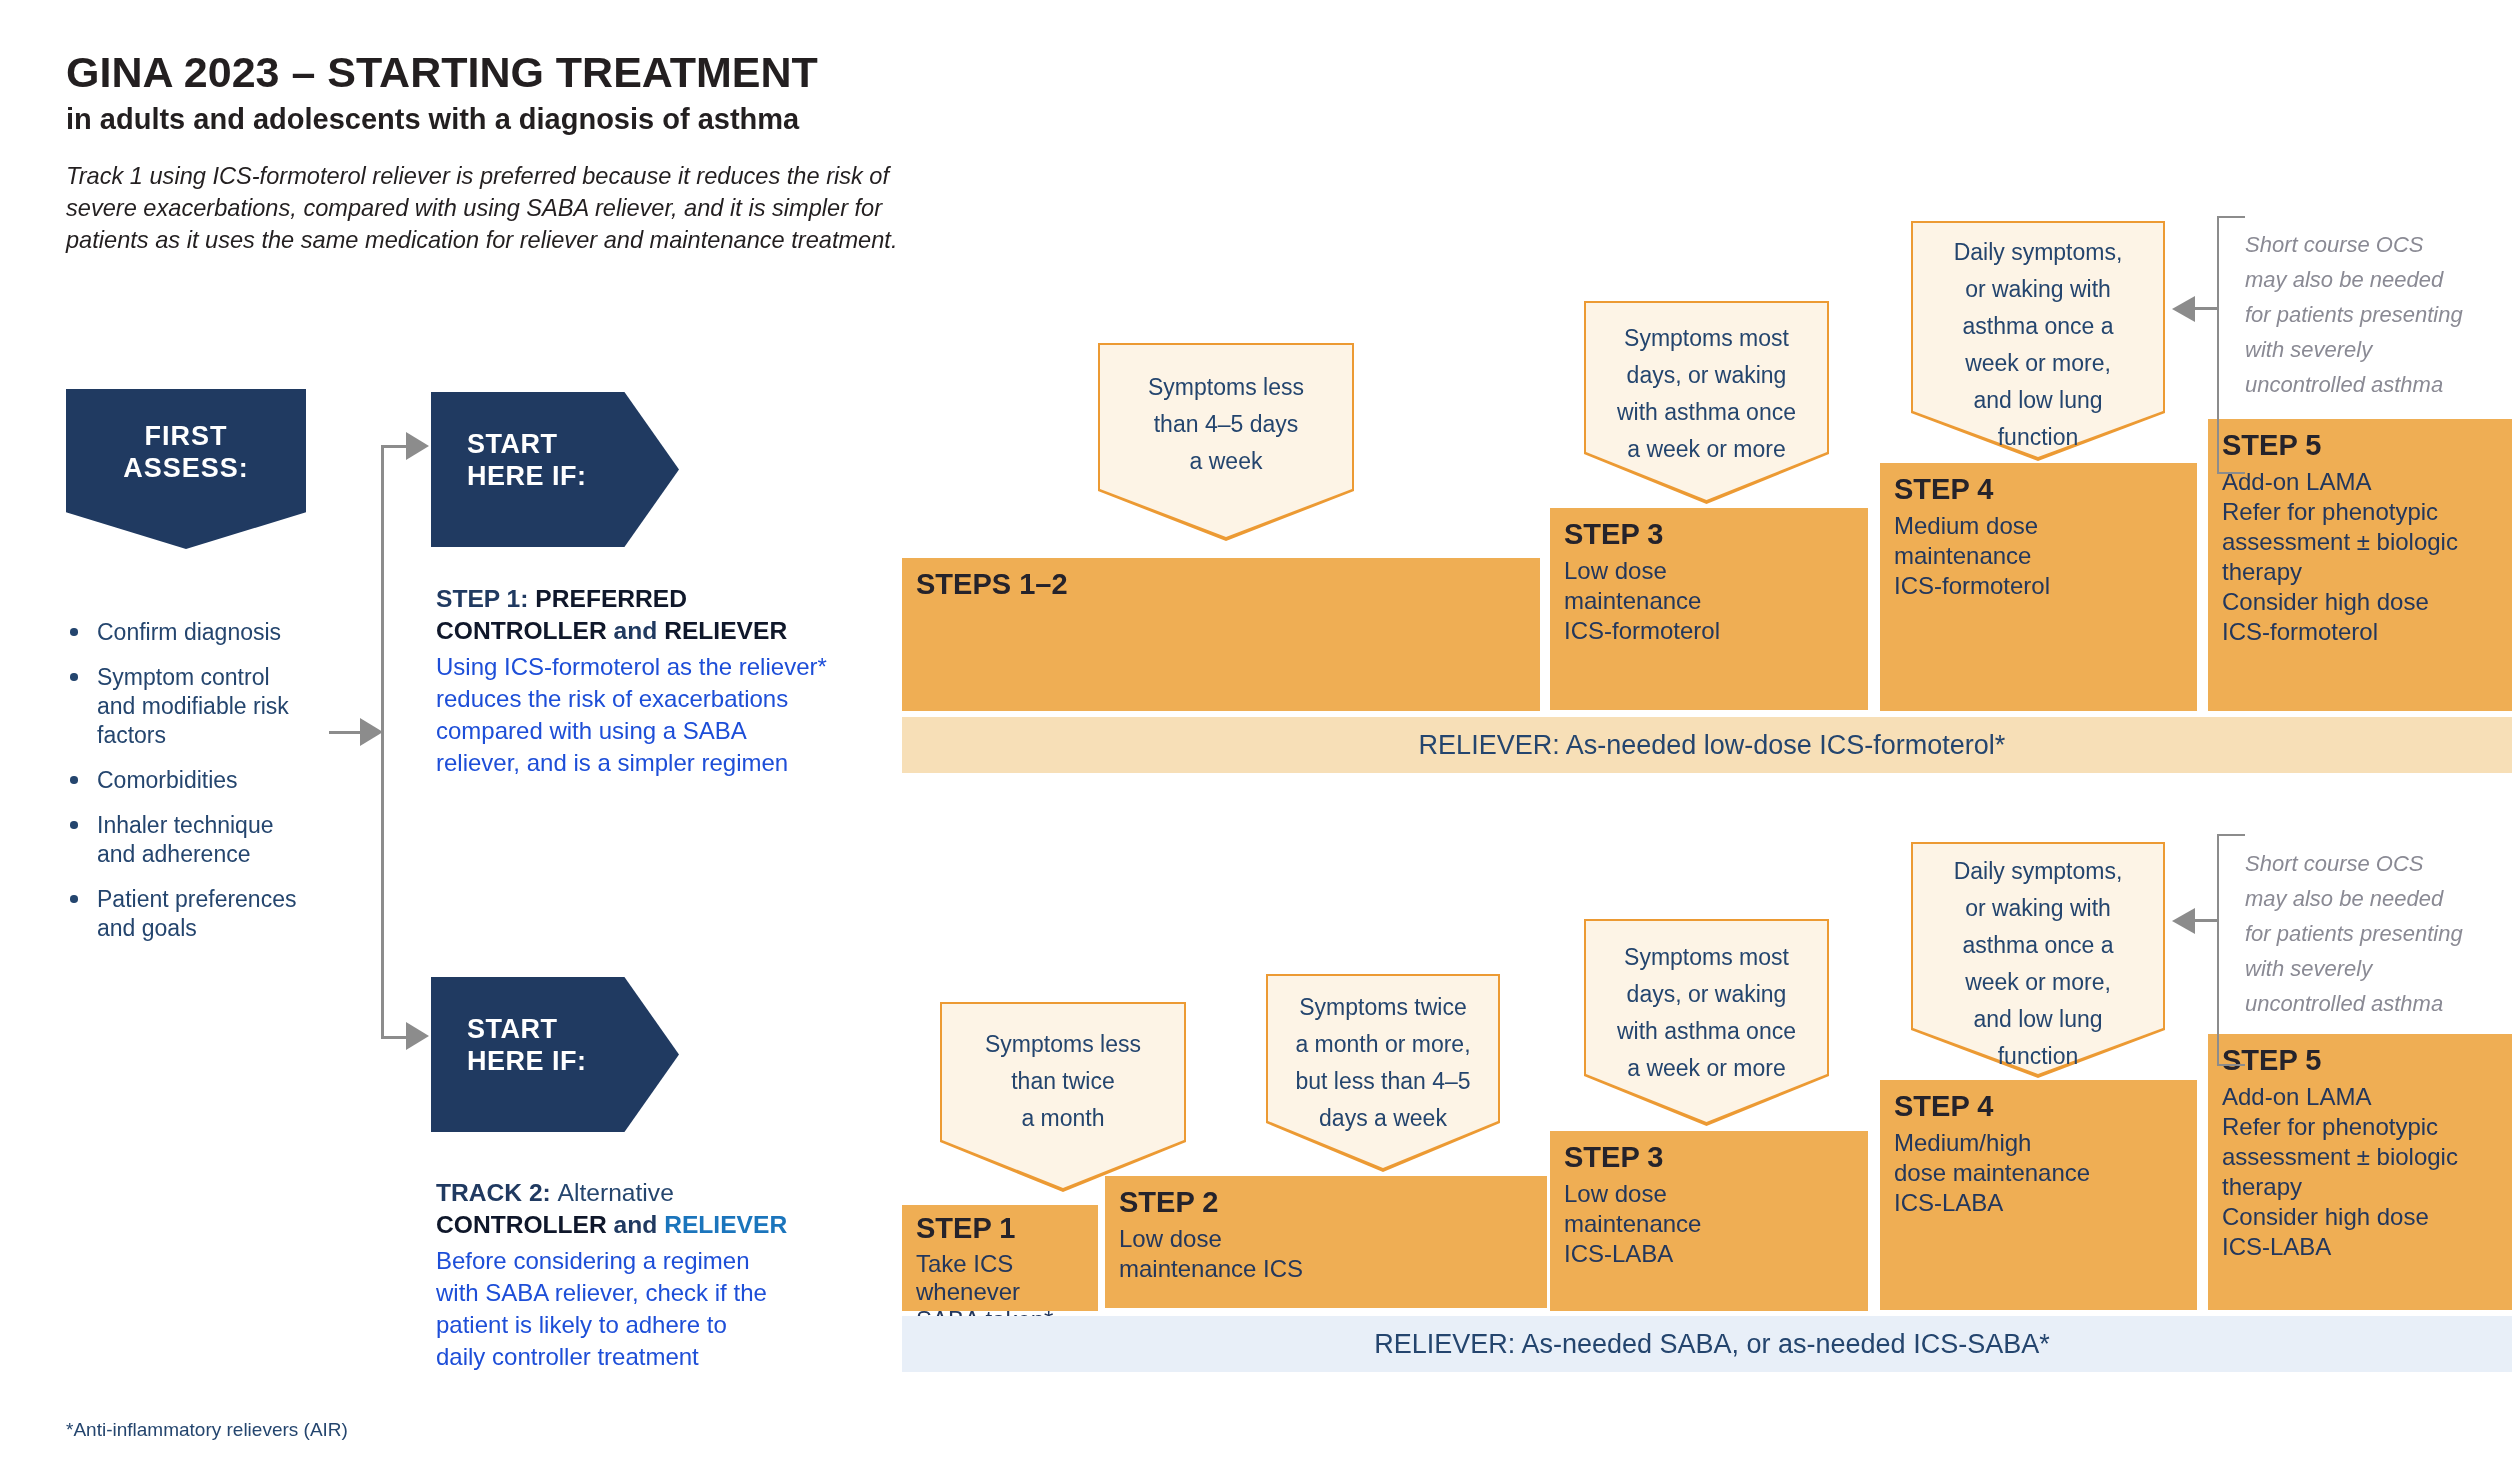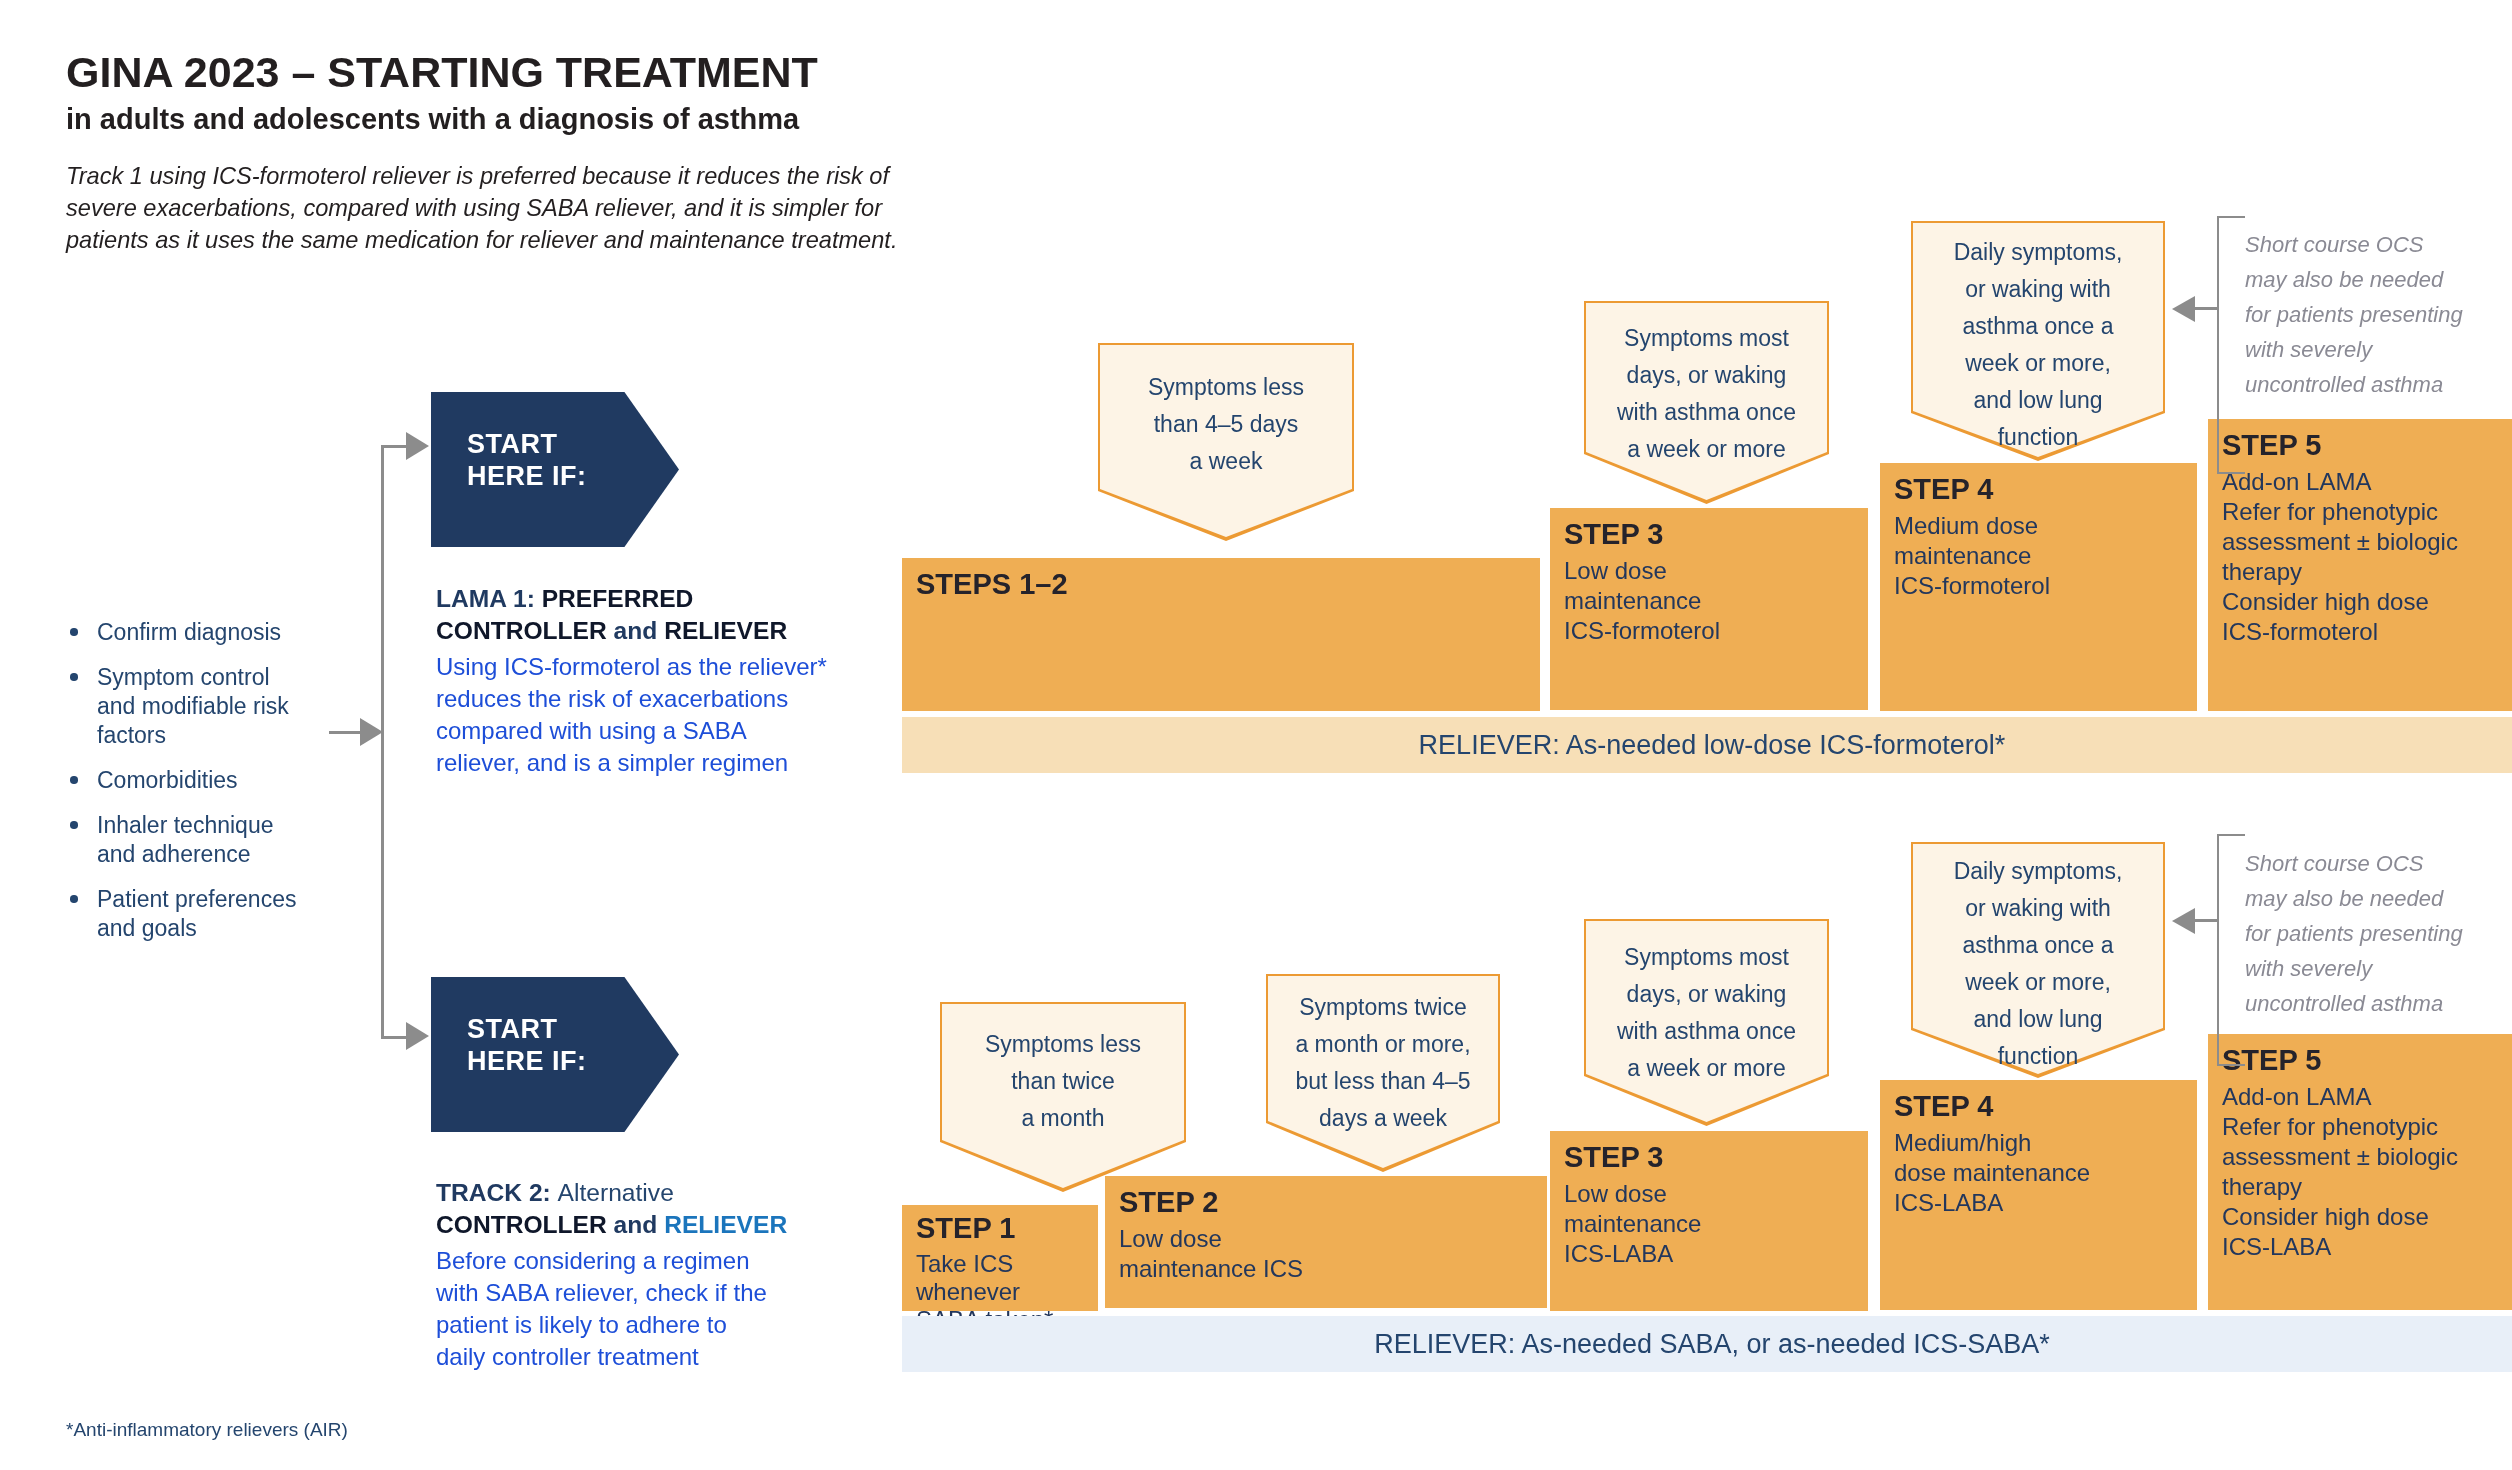--- a/index.html
+++ b/index.html
@@ -67,20 +67,22 @@
 <body>
 
 <div id="canvas">
 
   <div class="abs title" style="left:66px;top:48px;">GINA 2023 – STARTING TREATMENT</div>
   <div class="abs subtitle" style="left:66px;top:103px;">in adults and adolescents with a diagnosis of asthma</div>
   <div class="abs intro pre" style="left:66px;top:160px;width:1055px;">Track 1 using ICS-formoterol reliever is preferred because it reduces the risk of
 severe exacerbations, compared with using SABA reliever, and it is simpler for
 patients as it uses the same medication for reliever and maintenance treatment.</div>
 
+  <div class="abs banner firstassess pre" style="left:66px;top:389px;width:240px;height:160px;">FIRST
+ASSESS:</div>
 
   <div class="abs bullets" style="left:68px;top:618px;width:352px;">
     <div class="bullet-item"><span class="bullet-dot"></span><span class="pre">Confirm diagnosis</span></div>
     <div class="bullet-item"><span class="bullet-dot"></span><span class="pre">Symptom control
 and modifiable risk
 factors</span></div>
     <div class="bullet-item"><span class="bullet-dot"></span><span class="pre">Comorbidities</span></div>
     <div class="bullet-item"><span class="bullet-dot"></span><span class="pre">Inhaler technique
 and adherence</span></div>
     <div class="bullet-item"><span class="bullet-dot"></span><span class="pre">Patient preferences
@@ -92,21 +94,21 @@
   <div class="abs gline" style="left:381px;top:445px;width:2.5px;height:593px;"></div>
   <div class="abs gline" style="left:381px;top:445px;width:25px;height:2.5px;"></div>
   <div class="abs tri-right" style="left:406px;top:432px;"></div>
   <div class="abs gline" style="left:381px;top:1036px;width:25px;height:2.5px;"></div>
   <div class="abs tri-right" style="left:406px;top:1022px;"></div>
 
   <div class="abs banner starthere pre" style="left:431px;top:392px;width:248px;height:155px;">START
 HERE IF:</div>
 
   <div class="abs track-head" style="left:436px;top:583px;width:482px;">
-    <span class="nb">LAMA 1: </span><span class="ob">PREFERRED</span><br>
+    <span class="nb">STEP 1: </span><span class="ob">PREFERRED</span><br>
     <span class="ob">CONTROLLER</span><span class="nb"> and </span><span class="ob">RELIEVER</span>
   </div>
   <div class="abs track-desc pre" style="left:436px;top:651px;width:482px;">Using ICS-formoterol as the reliever*
 reduces the risk of exacerbations
 compared with using a SABA
 reliever, and is a simpler regimen</div>
 
   <div class="callout" style="left:1098px;top:343px;width:256px;height:198px;--tip:50px;">
     <div class="co-border"></div>
     <div class="co-fill"></div>

